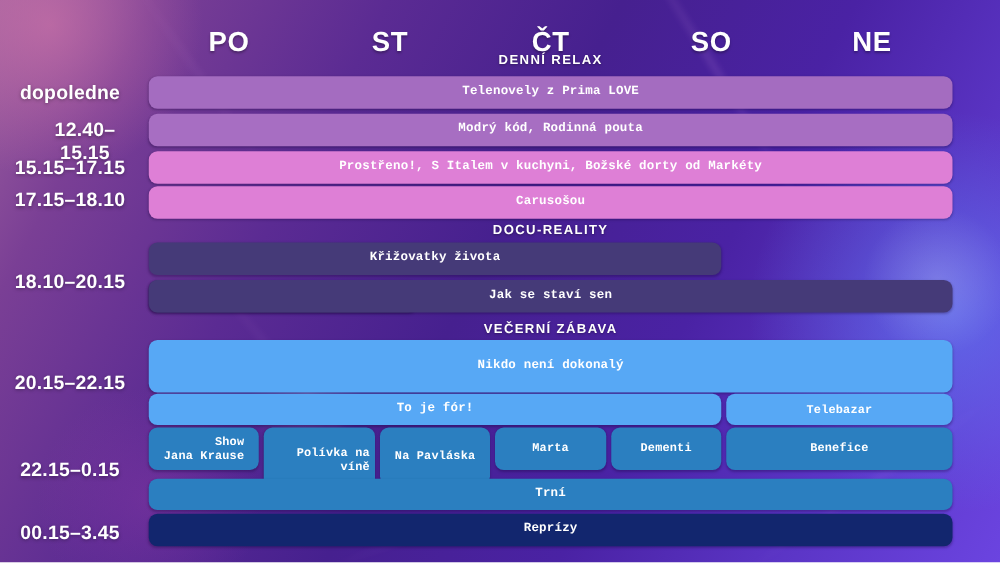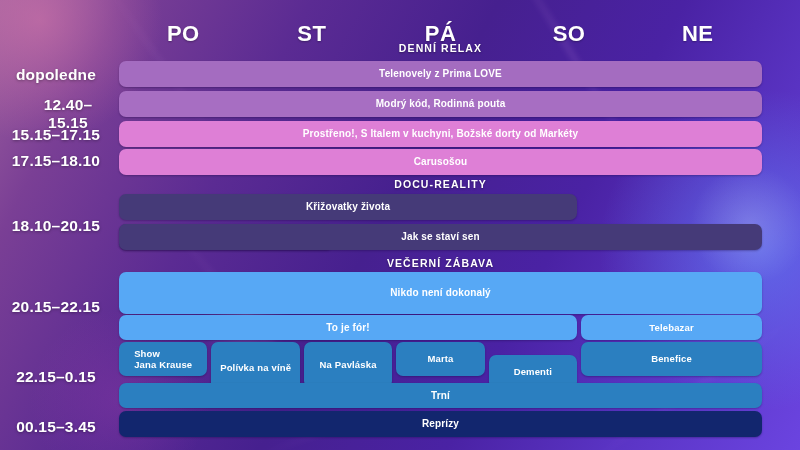--- a/index.html
+++ b/index.html
@@ -95,50 +95,51 @@
     left: 119px;
     width: 643px;
     display: flex;
     gap: 4px;
   }
   .bar {
     border-radius: 7px;
     display: flex;
     align-items: center;
     justify-content: center;
-    text-align: left;
+    text-align: right;
     color: #ffffff;
     font-size: 9.5px;
     font-weight: bold;
     letter-spacing: .15px;
     line-height: 1.2;
     padding: 0 4px;
     white-space: pre-line;
     box-shadow: 0 1px 2px rgba(20,0,50,.30);
+    font-family: Liberation Mono, monospace;
   }
   .bar.big { font-size: 10px; }
 </style>
 </head>
 <body>
 
 <div id="screen">
 
   <div class="streak s1"></div>
   <div class="streak s2"></div>
   <div class="streak s3"></div>
   <div class="streak s4"></div>
   <div class="streak s5"></div>
   <div class="glow-dot g1"></div>
   <div class="glow-dot g2"></div>
 
   <div class="grid">
     <div class="days" id="days-header">
         <div class="day">PO</div>
         <div class="day">ST</div>
-        <div class="day">PÁ</div>
+        <div class="day">ČT</div>
         <div class="day">SO</div>
         <div class="day">NE</div>
       </div>
     <div id="section-titles">
         <div class="section-title" style="top: 42px;">DENNÍ RELAX</div>
         <div class="section-title" style="top: 178px;">DOCU-REALITY</div>
         <div class="section-title" style="top: 257px;">VEČERNÍ ZÁBAVA</div>
       </div>
     <div id="time-labels">
         <div class="timelabel" style="top: 66px;">dopoledne</div>
@@ -176,21 +177,21 @@
         <div class="bar-row" style="top: 315px; height: 25px;">
           <div class="bar big" style="width: 458.143px; flex: 0 0 auto; height: 25px; background: rgb(87, 168, 245);">To je fór!</div>
           <div class="bar" style="width: 180.857px; flex: 0 0 auto; height: 25px; background: rgb(87, 168, 245);">Telebazar</div>
         </div>
         <div class="bar-row" style="top: 342px; height: 34px;">
           <div class="bar" style="width: 88.4286px; flex: 0 0 auto; height: 34px; background: rgb(43, 127, 192);">Show
 Jana Krause</div>
           <div class="bar" style="width: 88.4286px; flex: 0 0 auto; height: 52px; background: rgb(43, 127, 192);">Polívka na víně</div>
           <div class="bar" style="width: 88.4286px; flex: 0 0 auto; height: 46px; background: rgb(43, 127, 192);">Na Pavláska</div>
           <div class="bar" style="width: 88.4286px; flex: 0 0 auto; height: 34px; background: rgb(43, 127, 192);">Marta</div>
-          <div class="bar" style="width: 88.4286px; flex: 0 0 auto; height: 34px; background: rgb(43, 127, 192); margin-top: 13px;">Dementi</div>
+          <div class="bar" style="width: 88.4286px; flex: 0 0 auto; height: 34px; background: rgb(43, 127, 192);">Dementi</div>
           <div class="bar" style="width: 180.857px; flex: 0 0 auto; height: 34px; background: rgb(43, 127, 192);">Benefice</div>
         </div>
         <div class="bar-row" style="top: 383px; height: 25px;">
           <div class="bar big" style="width: 643px; flex: 0 0 auto; height: 25px; background: rgb(43, 127, 192);">Trní</div>
         </div>
         <div class="bar-row" style="top: 411px; height: 26px;">
           <div class="bar big" style="width: 643px; flex: 0 0 auto; height: 26px; background: rgb(18, 38, 110);">Reprízy</div>
         </div>
       </div>
   </div>

